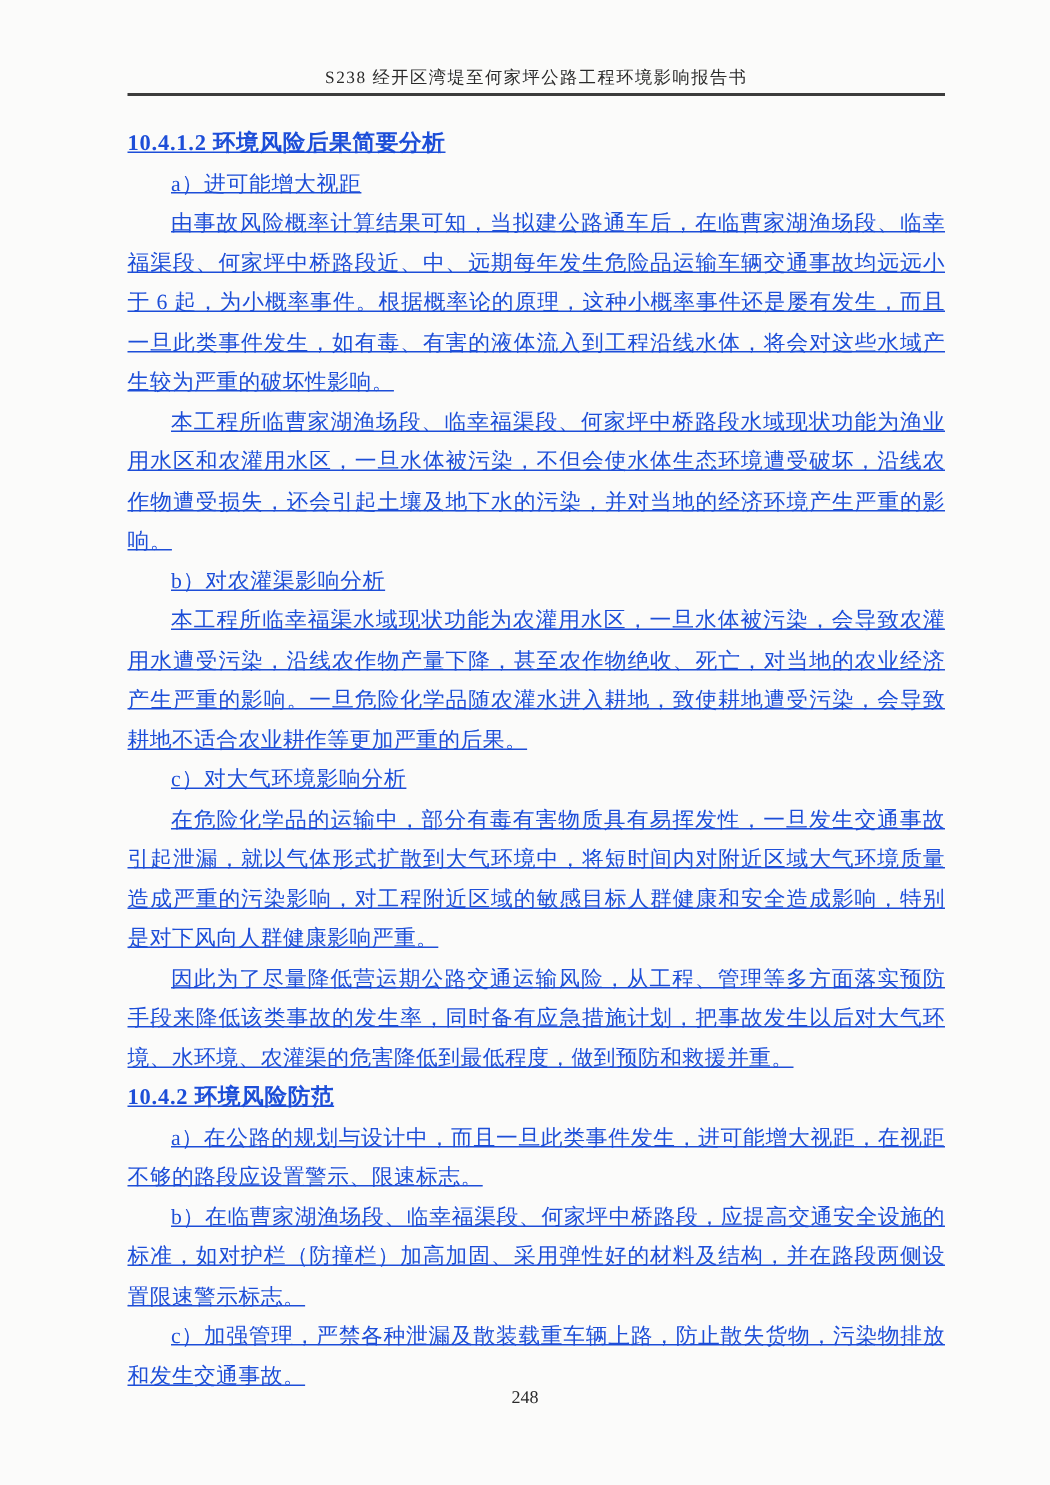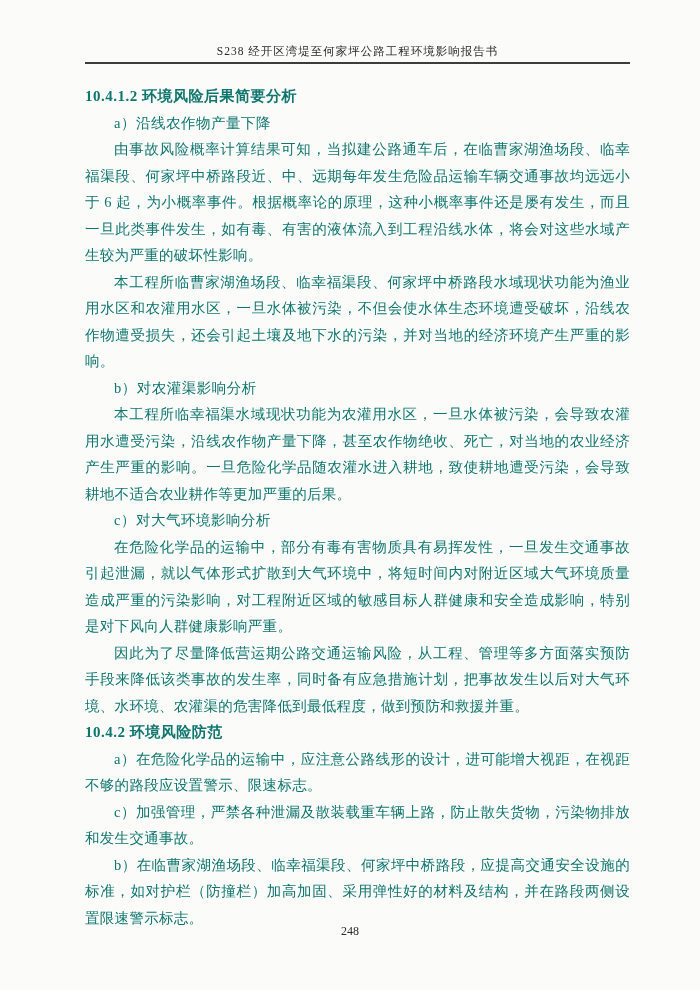--- a/index.html
+++ b/index.html
@@ -36,21 +36,22 @@
   }
   .content {
     position: absolute;
     top: 83px;
     left: 85px;
     right: 70px;
     font-size: 14.5px;
     line-height: 26.5px;
     text-align: justify;
     text-justify: inter-character;
-    color: #0f766e;
+    color: #1d4ed8;
+    text-decoration: underline;
   }
   .content .heading {
     font-weight: 700;
     font-size: 15px;
     text-align: left;
     text-indent: 0;
     margin: 0;
     line-height: 26.5px;
     letter-spacing: 0.5px;
   }
@@ -81,39 +82,39 @@
 <body>
 
 <div class="running-header">S238 经开区湾堤至何家坪公路工程环境影响报告书</div>
 
 <div class="header-rule"></div>
 
 <main class="content">
 
   <h2 class="heading">10.4.1.2 环境风险后果简要分析</h2>
 
-  <p class="subheading">a）沿线农作物产量下降</p>
+  <p class="subheading">a）进可能增大视距</p>
 
   <p class="para">由事故风险概率计算结果可知，当拟建公路通车后，在临曹家湖渔场段、临幸福渠段、何家坪中桥路段近、中、远期每年发生危险品运输车辆交通事故均远远小于 6 起，为小概率事件。根据概率论的原理，这种小概率事件还是屡有发生，而且一旦此类事件发生，如有毒、有害的液体流入到工程沿线水体，将会对这些水域产生较为严重的破坏性影响。</p>
 
   <p class="para">本工程所临曹家湖渔场段、临幸福渠段、何家坪中桥路段水域现状功能为渔业用水区和农灌用水区，一旦水体被污染，不但会使水体生态环境遭受破坏，沿线农作物遭受损失，还会引起土壤及地下水的污染，并对当地的经济环境产生严重的影响。</p>
 
   <p class="subheading">b）对农灌渠影响分析</p>
 
   <p class="para">本工程所临幸福渠水域现状功能为农灌用水区，一旦水体被污染，会导致农灌用水遭受污染，沿线农作物产量下降，甚至农作物绝收、死亡，对当地的农业经济产生严重的影响。一旦危险化学品随农灌水进入耕地，致使耕地遭受污染，会导致耕地不适合农业耕作等更加严重的后果。</p>
 
   <p class="subheading">c）对大气环境影响分析</p>
 
   <p class="para">在危险化学品的运输中，部分有毒有害物质具有易挥发性，一旦发生交通事故引起泄漏，就以气体形式扩散到大气环境中，将短时间内对附近区域大气环境质量造成严重的污染影响，对工程附近区域的敏感目标人群健康和安全造成影响，特别是对下风向人群健康影响严重。</p>
 
   <p class="para">因此为了尽量降低营运期公路交通运输风险，从工程、管理等多方面落实预防手段来降低该类事故的发生率，同时备有应急措施计划，把事故发生以后对大气环境、水环境、农灌渠的危害降低到最低程度，做到预防和救援并重。</p>
 
   <h2 class="heading">10.4.2 环境风险防范</h2>
 
-  <p class="para">a）在危险化学品的运输中，应注意公路线形的设计，进可能增大视距，在视距不够的路段应设置警示、限速标志。</p>
+  <p class="para">a）在公路的规划与设计中，而且一旦此类事件发生，进可能增大视距，在视距不够的路段应设置警示、限速标志。</p>
+
+  <p class="para">b）在临曹家湖渔场段、临幸福渠段、何家坪中桥路段，应提高交通安全设施的标准，如对护栏（防撞栏）加高加固、采用弹性好的材料及结构，并在路段两侧设置限速警示标志。</p>
 
   <p class="para">c）加强管理，严禁各种泄漏及散装载重车辆上路，防止散失货物，污染物排放和发生交通事故。</p>
-
-  <p class="para">b）在临曹家湖渔场段、临幸福渠段、何家坪中桥路段，应提高交通安全设施的标准，如对护栏（防撞栏）加高加固、采用弹性好的材料及结构，并在路段两侧设置限速警示标志。</p>
 
 </main>
 
 <div class="page-number">248</div>
 
 </body></html>

